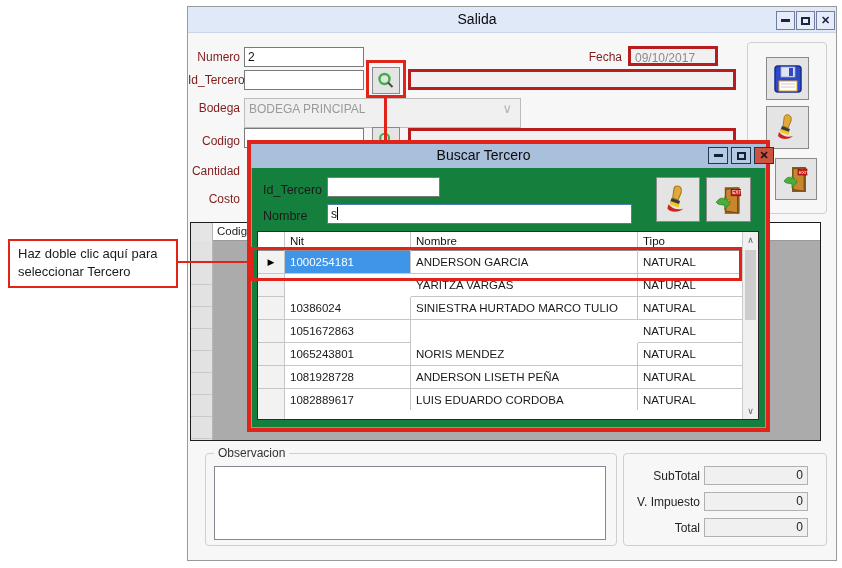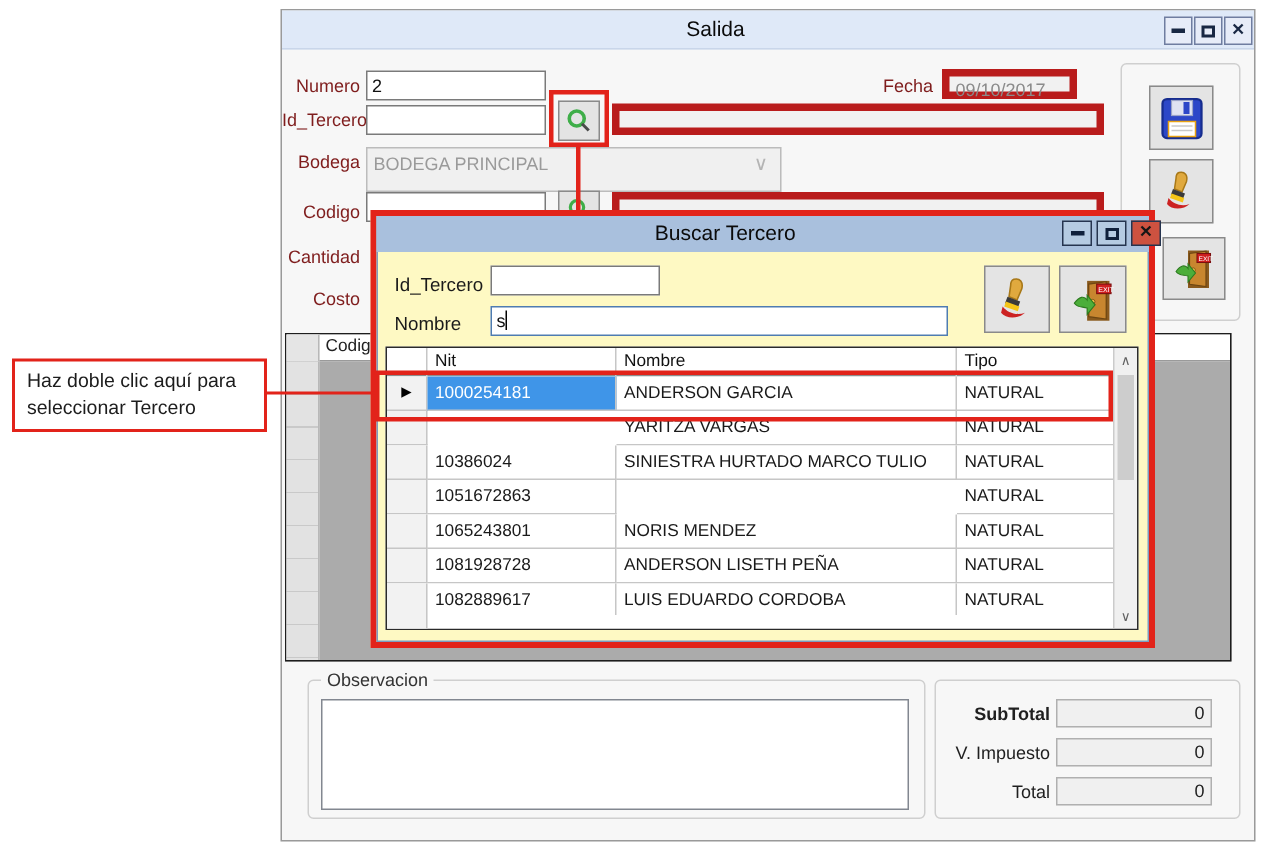--- a/index.html
+++ b/index.html
@@ -15,21 +15,21 @@
               padding-right:70px; font-size:14px; color:#0a0a0a; }
   .winbtn { position:absolute; top:4px; width:19px; height:19px; background:#e7ecf8;
             border:1px solid #6f7da0; display:flex; align-items:center; justify-content:center; }
   .winbtn .bar { width:9px; height:3px; background:#182743; }
   .winbtn .sq  { width:9px; height:8px; border:2px solid #182743; background:transparent; }
   .winbtn .x   { font-size:11px; font-weight:bold; color:#182743; line-height:1; }
 
   .flabel { position:absolute; font-size:12px; color:#7f1d1d; text-align:right; }
   .tbox   { position:absolute; background:#ffffff; border:1px solid #7a7a7a;
             font-size:12px; color:#111; padding:2px 3px; }
-  .robox  { position:absolute; background:#f1f1f1; border:5px solid #b91c1c;
+  .robox  { position:absolute; background:#f1f1f1; border:3px solid #b91c1c;
             font-size:12px; color:#8b8b8b; padding:2px 4px; }
   .iconbtn { position:absolute; background:#e4e4e4; border:1px solid #8a8a8a;
              display:flex; align-items:center; justify-content:center; }
   .combo { position:absolute; background:#f0f0f0; border:1px solid #bcbcbc;
            font-size:12px; color:#9a9a9a; padding:3px 4px; }
   .combo .chev { position:absolute; right:8px; top:2px; color:#b4b4b4; font-size:13px; }
 
   
   .main-grid { position:absolute; left:2px; top:215px; width:631px; height:219px;
                border:1px solid #1d1d1d; background:#ababab; }
@@ -47,21 +47,21 @@
   .gb-legend { position:absolute; left:8px; top:-8px; background:#f7f7f7; padding:0 4px;
                font-size:12px; color:#333; }
   .observ-text { position:absolute; background:#fff; border:1px solid #828790; }
 
   .tot-label { position:absolute; font-size:12px; color:#1f1f1f; text-align:right; width:68px; }
   .tot-field { position:absolute; width:104px; height:19px; background:#f0f0f0;
                border:1px solid #b0b0b0; font-size:12px; color:#222; text-align:right; padding:1px 4px; }
 
   
   .dialog { position:absolute; left:247px; top:140px; width:523px; height:292px;
-            border:4px solid #e2231a; background:#fef9c3; z-index:10; }
+            border:4px solid #e2231a; background:#15803d; z-index:10; }
   .dlg-inner { position:absolute; inset:0; border:1px solid #7d9cc0; }
   .dlg-titlebar { position:absolute; left:0; top:0; width:100%; height:24px; background:#a9c0dd; }
   .dlg-title { position:absolute; left:0; top:3px; width:100%; text-align:center;
                padding-right:50px; font-size:14px; color:#0a0a0a; }
   .dwinbtn { position:absolute; top:3px; width:20px; height:17px; border:1px solid #25344f;
              background:#b5cbe2; display:flex; align-items:center; justify-content:center; }
   .dwinbtn.close { background:#cd5240; }
   .dwinbtn .bar { width:9px; height:3px; background:#10213c; }
   .dwinbtn .sq  { width:9px; height:8px; border:2px solid #10213c; }
   .dwinbtn .x   { font-size:11px; font-weight:bold; color:#151515; line-height:1; }
@@ -204,21 +204,21 @@
         </svg>
       </span>
     </div>
 
     <div class="groupbox" style="left:17px; top:446px; width:412px; height:93px;">
       <span class="gb-legend">Observacion</span>
     </div>
     <div class="observ-text" style="left:26px; top:459px; width:392px; height:74px;"></div>
 
     <div class="groupbox" style="left:435px; top:446px; width:204px; height:93px;">
-      <div class="tot-label" style="left:8px; top:15px;font-weight:bold;">SubTotal</div>
+      <div class="tot-label" style="left:8px; top:15px;">SubTotal</div>
       <div class="tot-field" style="left:80px; top:12px;">0</div>
       <div class="tot-label" style="left:8px; top:41px;">V. Impuesto</div>
       <div class="tot-field" style="left:80px; top:38px;">0</div>
       <div class="tot-label" style="left:8px; top:67px;">Total</div>
       <div class="tot-field" style="left:80px; top:64px;">0</div>
     </div>
   </div>
 
   <div class="red-box ann" style="left:366px; top:60px; width:40px; height:38px; z-index:5;"></div>
   <div class="red-line ann" style="left:384px; top:98px; width:3px; height:44px; z-index:5;"></div>

